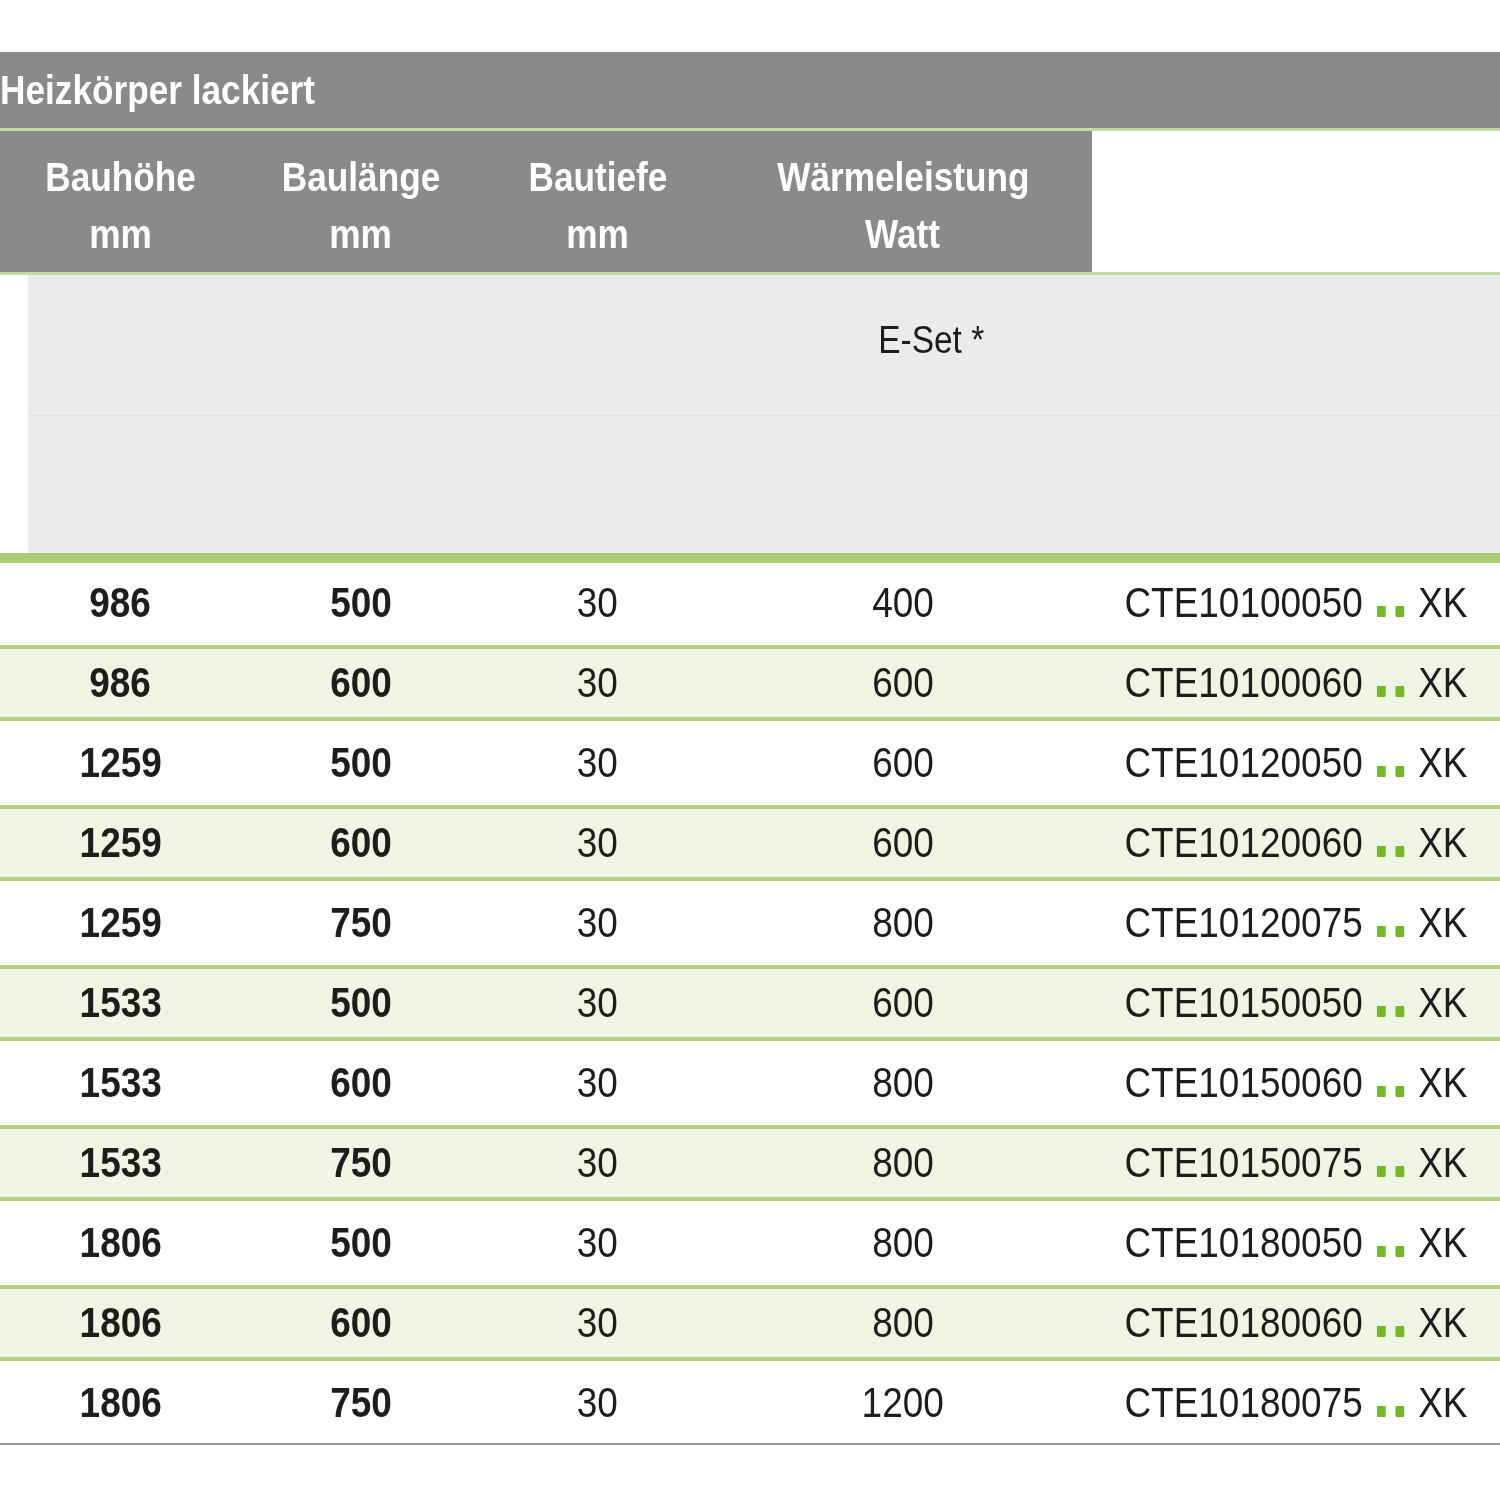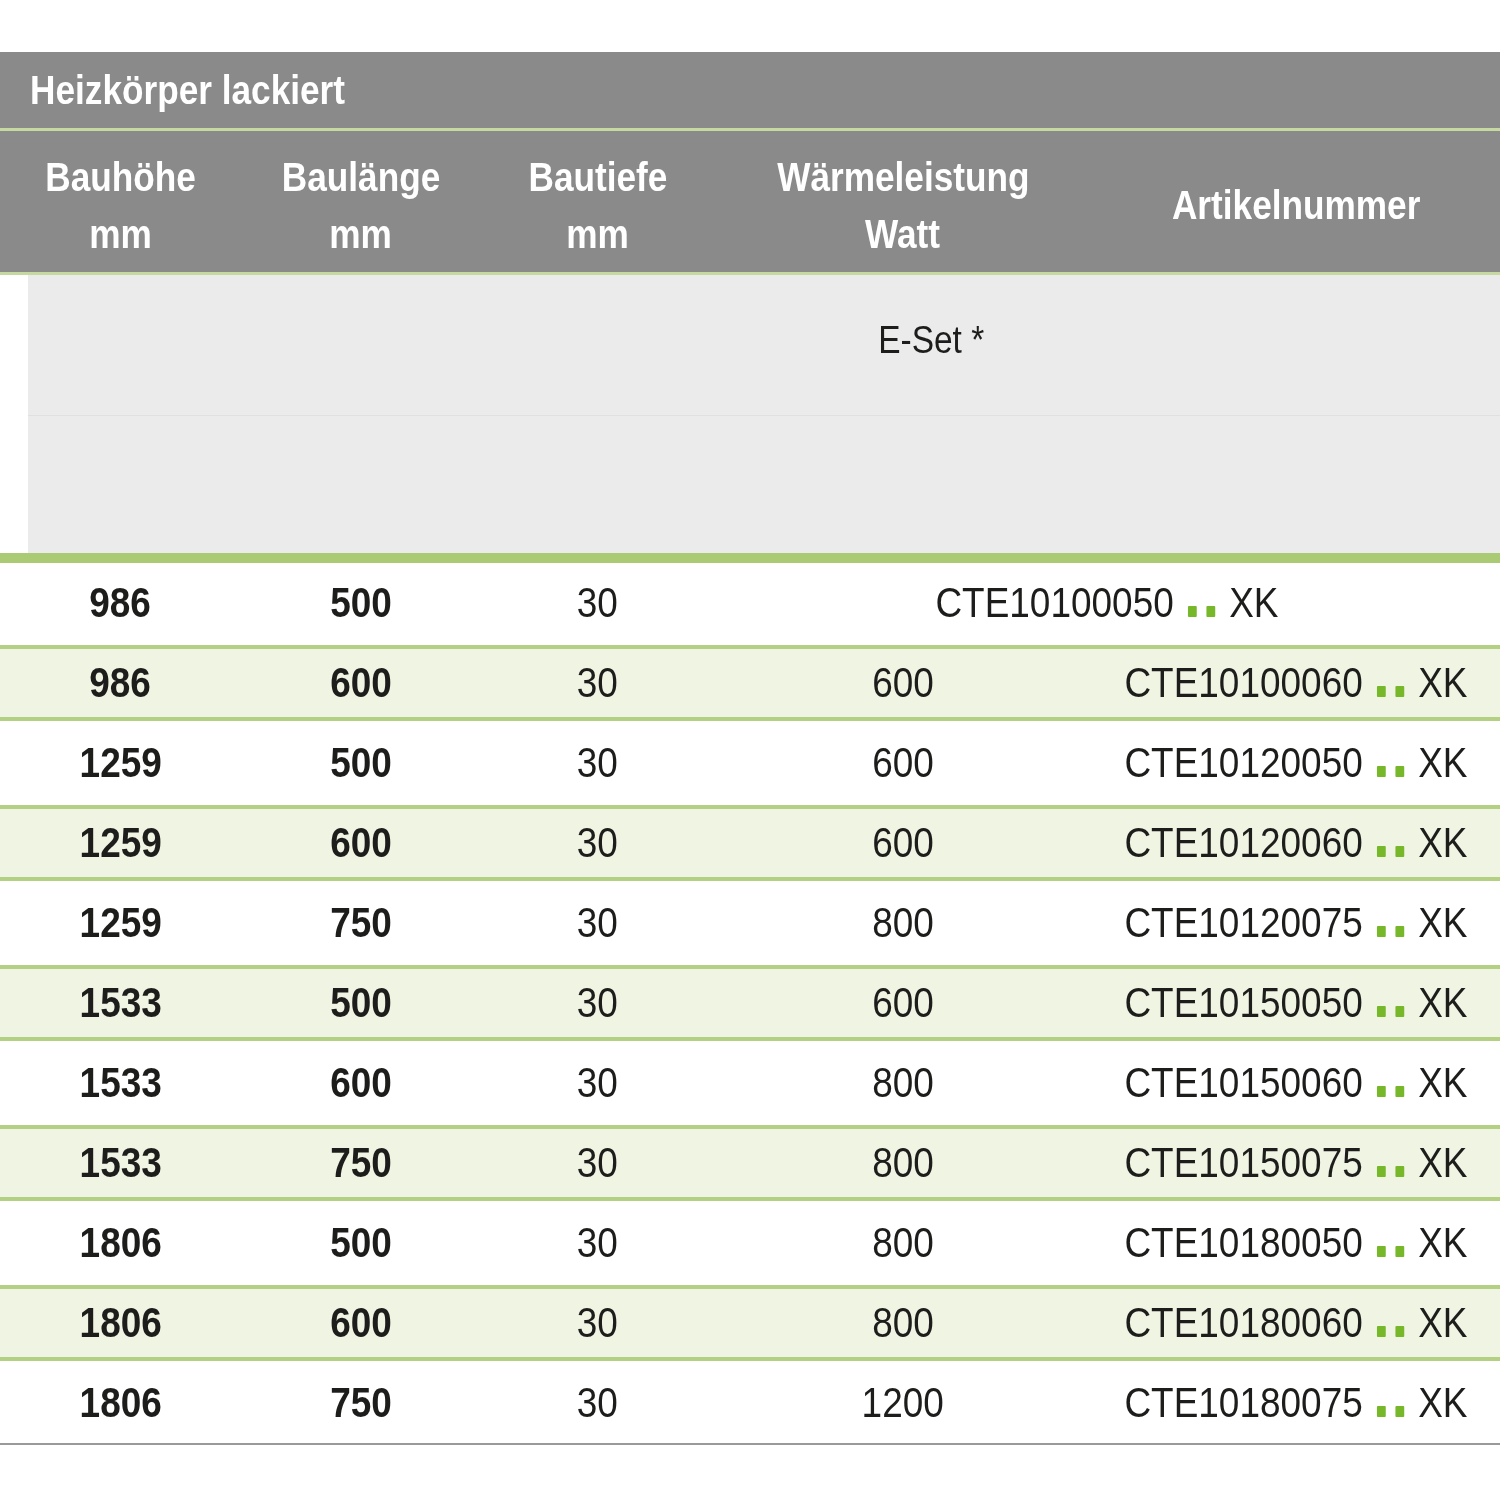--- a/index.html
+++ b/index.html
@@ -22,21 +22,21 @@
     color:var(--text-dark);
     overflow:hidden;
   }
   .cond{display:inline-block;transform:scaleX(0.88);transform-origin:50% 50%;white-space:nowrap;}
   .cond-left{display:inline-block;transform:scaleX(0.88);transform-origin:0 50%;white-space:nowrap;}
 
   .spacer-top{height:52px;}
   .title-bar{
     height:76px;background:var(--header-gray);
     display:flex;align-items:center;
-    padding-left:30px;box-sizing:border-box;
+    box-sizing:border-box;
     color:#fff;font-size:40px;font-weight:bold;
   }
   .thin-line{height:3px;background:var(--thin-line-green);}
 
   .grid-row{display:flex;}
   .c1{width:241px;flex:none;}
   .c2{width:240px;flex:none;}
   .c3{width:233px;flex:none;}
   .c4{width:378px;flex:none;}
   .c5{flex:1;}
@@ -111,23 +111,20 @@
       <span class="cond">mm</span>
     </div>
     <div class="header-cell c3">
       <span class="cond">Bautiefe</span>
       <span class="cond">mm</span>
     </div>
     <div class="header-cell c4">
       <span class="cond">Wärmeleistung</span>
       <span class="cond">Watt</span>
     </div>
-    <div class="header-cell c5">
-      <span class="cond">Artikelnummer</span>
-    </div>
   </div>
 
   <div class="thin-line"></div>
 
   <div class="grid-row subheader-row">
     <div class="subheader-cell c1"></div>
     <div class="subheader-cell c2"></div>
     <div class="subheader-cell c3"></div>
     <div class="subheader-cell c4">
       <span class="cond">E-Set *</span>
@@ -141,20 +138,23 @@
   <div class="grid-row data-row">
     <div class="data-cell bold c1">
           <span class="cond">986</span>
         </div>
     <div class="data-cell bold c2">
           <span class="cond">500</span>
         </div>
     <div class="data-cell c3">
           <span class="cond">30</span>
         </div>
+    <div class="data-cell c4">
+          <span class="cond">400</span>
+        </div>
     <div class="data-cell c5">
       <span class="cond art">
         <span>CTE10100050</span>
         <i class="dot"></i>
         <i class="dot"></i>
         <span class="suffix">XK</span>
       </span>
     </div>
   </div>
 

